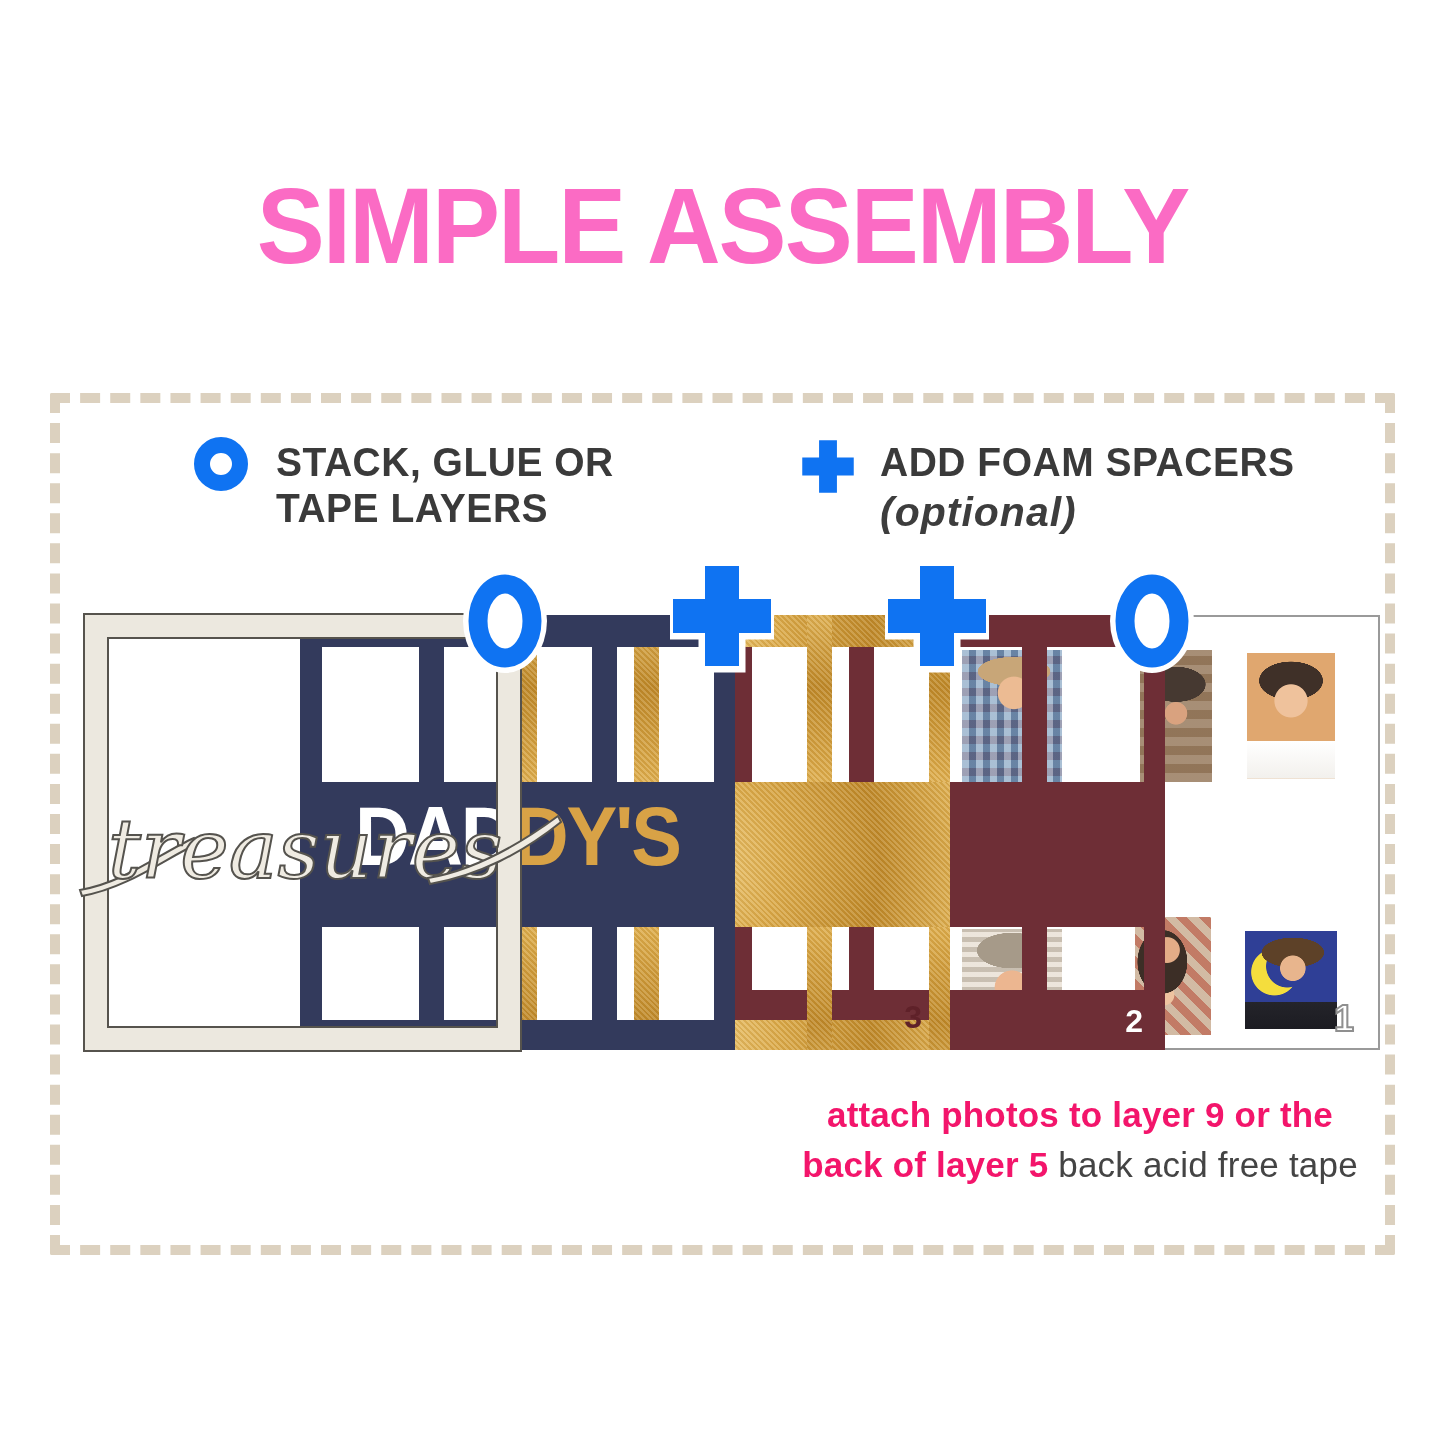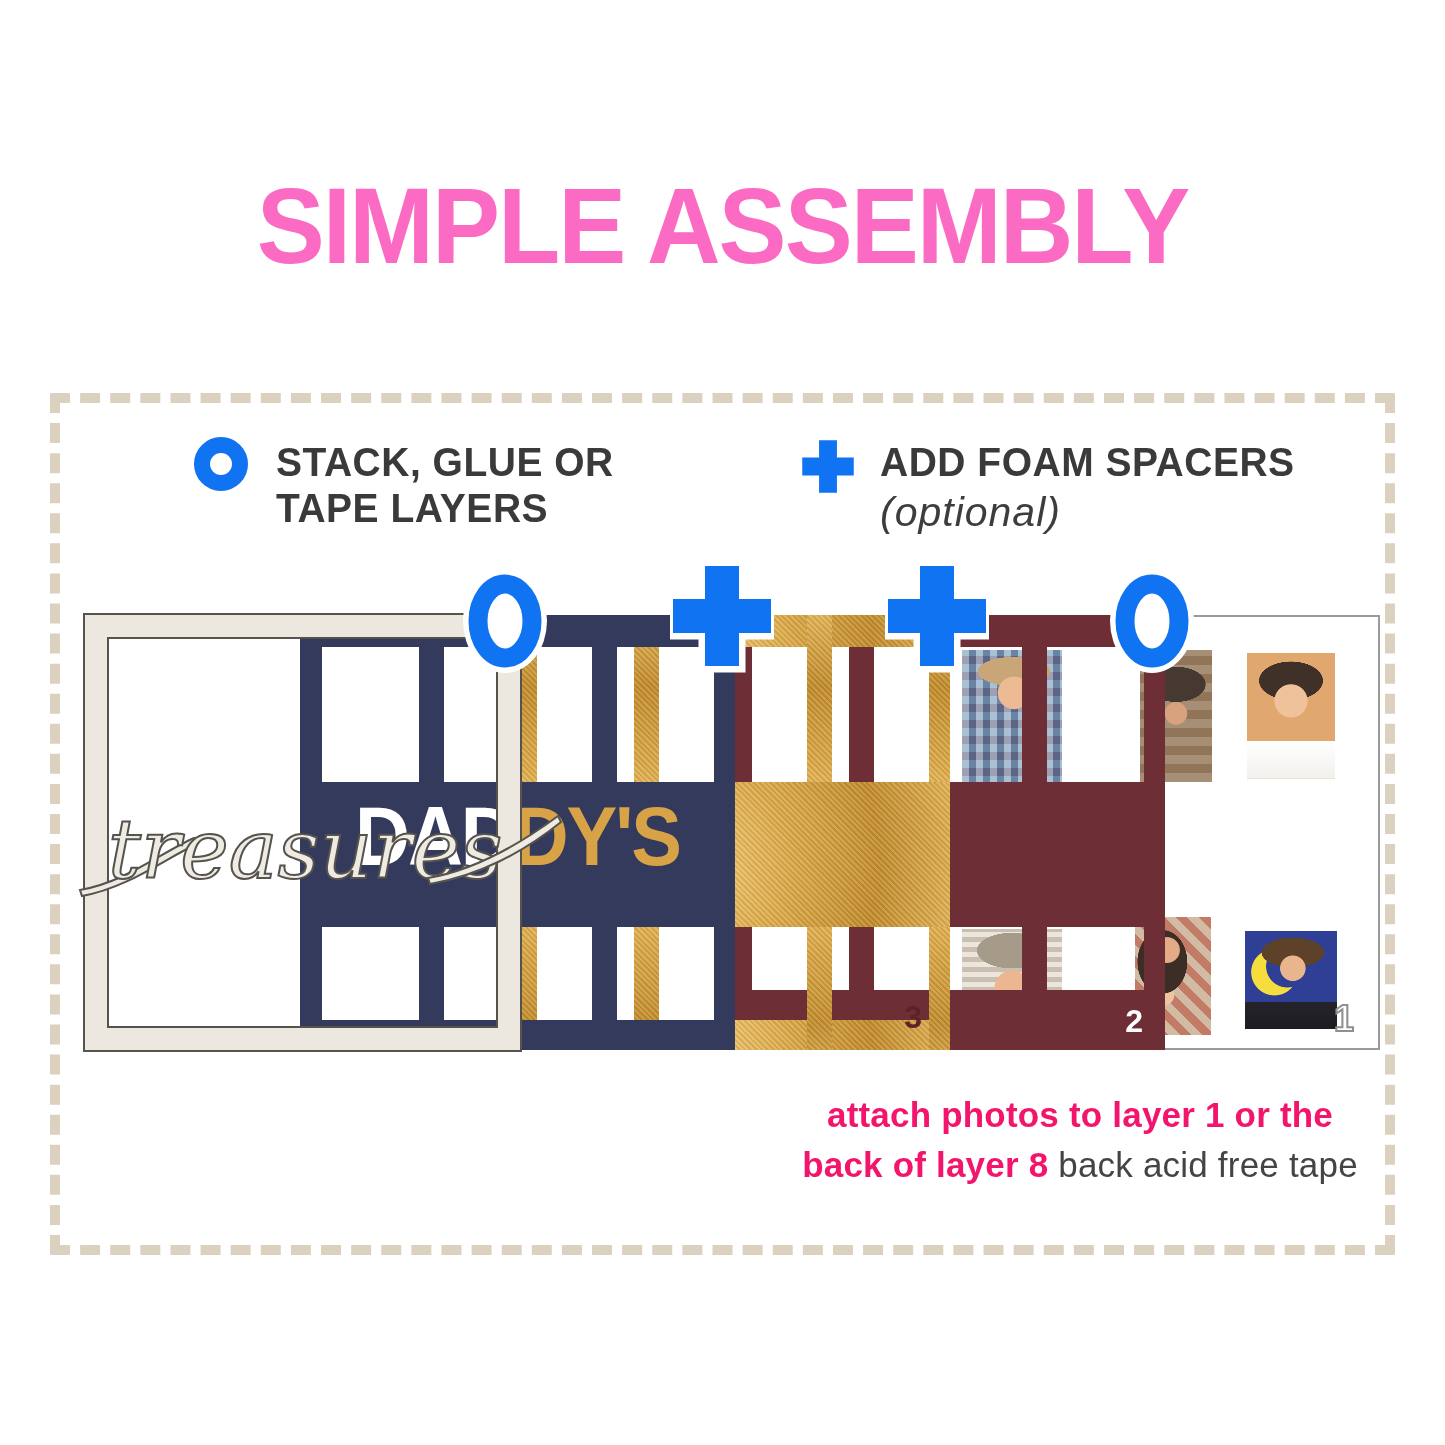--- a/index.html
+++ b/index.html
@@ -36,21 +36,21 @@
   .legend-plus{left:798px;top:436px;}
   .legend-text{
     position:absolute;color:var(--ink);font-weight:bold;
     font-size:39px;line-height:44px;letter-spacing:.5px;
     transform:scaleY(1.04);transform-origin:top left;
   }
   .legend-text-1{left:276px;top:440px;}
   .legend-text-2{left:880px;top:440px;}
   .legend-note{
     position:absolute;left:880px;top:489px;color:#3d3d3d;
-    font-style:italic;font-weight:normal;font-size:41px;letter-spacing:1px;
+    font-style:italic;font-weight:bold;font-size:41px;letter-spacing:1px;
   }
   
   .panel{position:absolute;top:615px;width:435px;height:435px;}
   .panel .s{position:absolute;background:var(--pc);}
   .s.top{left:0;right:0;top:0;height:32px;}
   .s.bottom{left:0;right:0;bottom:0;height:30px;}
   .s.left{left:0;top:0;bottom:0;width:22px;}
   .s.right{right:0;top:0;bottom:0;width:21px;}
   .s.v1{left:119px;width:25px;top:0;bottom:0;}
   .s.v2{left:292px;width:25px;top:0;bottom:0;}
@@ -235,17 +235,17 @@
   </svg>
   <svg class="conn" style="left:885px;top:558px;" width="104" height="118" viewBox="0 0 104 118">
     <path d="M35 8 h34 v33 h32 v34 h-32 v33 h-34 v-33 h-32 v-34 h32 z" fill="#0f73f2" stroke="#ffffff" stroke-width="13" paint-order="stroke"></path>
   </svg>
   <svg class="conn" style="left:1108px;top:567px;" width="88" height="108">
     <ellipse cx="44" cy="54" rx="42" ry="52" fill="#ffffff"></ellipse>
     <ellipse cx="44" cy="54" rx="27" ry="37" fill="none" stroke="#0f73f2" stroke-width="19"></ellipse>
   </svg>
 
   <div class="footnote">
-    <span>attach photos to layer 1 or the</span><br>
-    <span>back of layer 8</span><span class="plain"> back acid free tape</span>
+    <span>attach photos to layer 9 or the</span><br>
+    <span>back of layer 5</span><span class="plain"> back acid free tape</span>
   </div>
 
 </div>
 
 </body></html>

